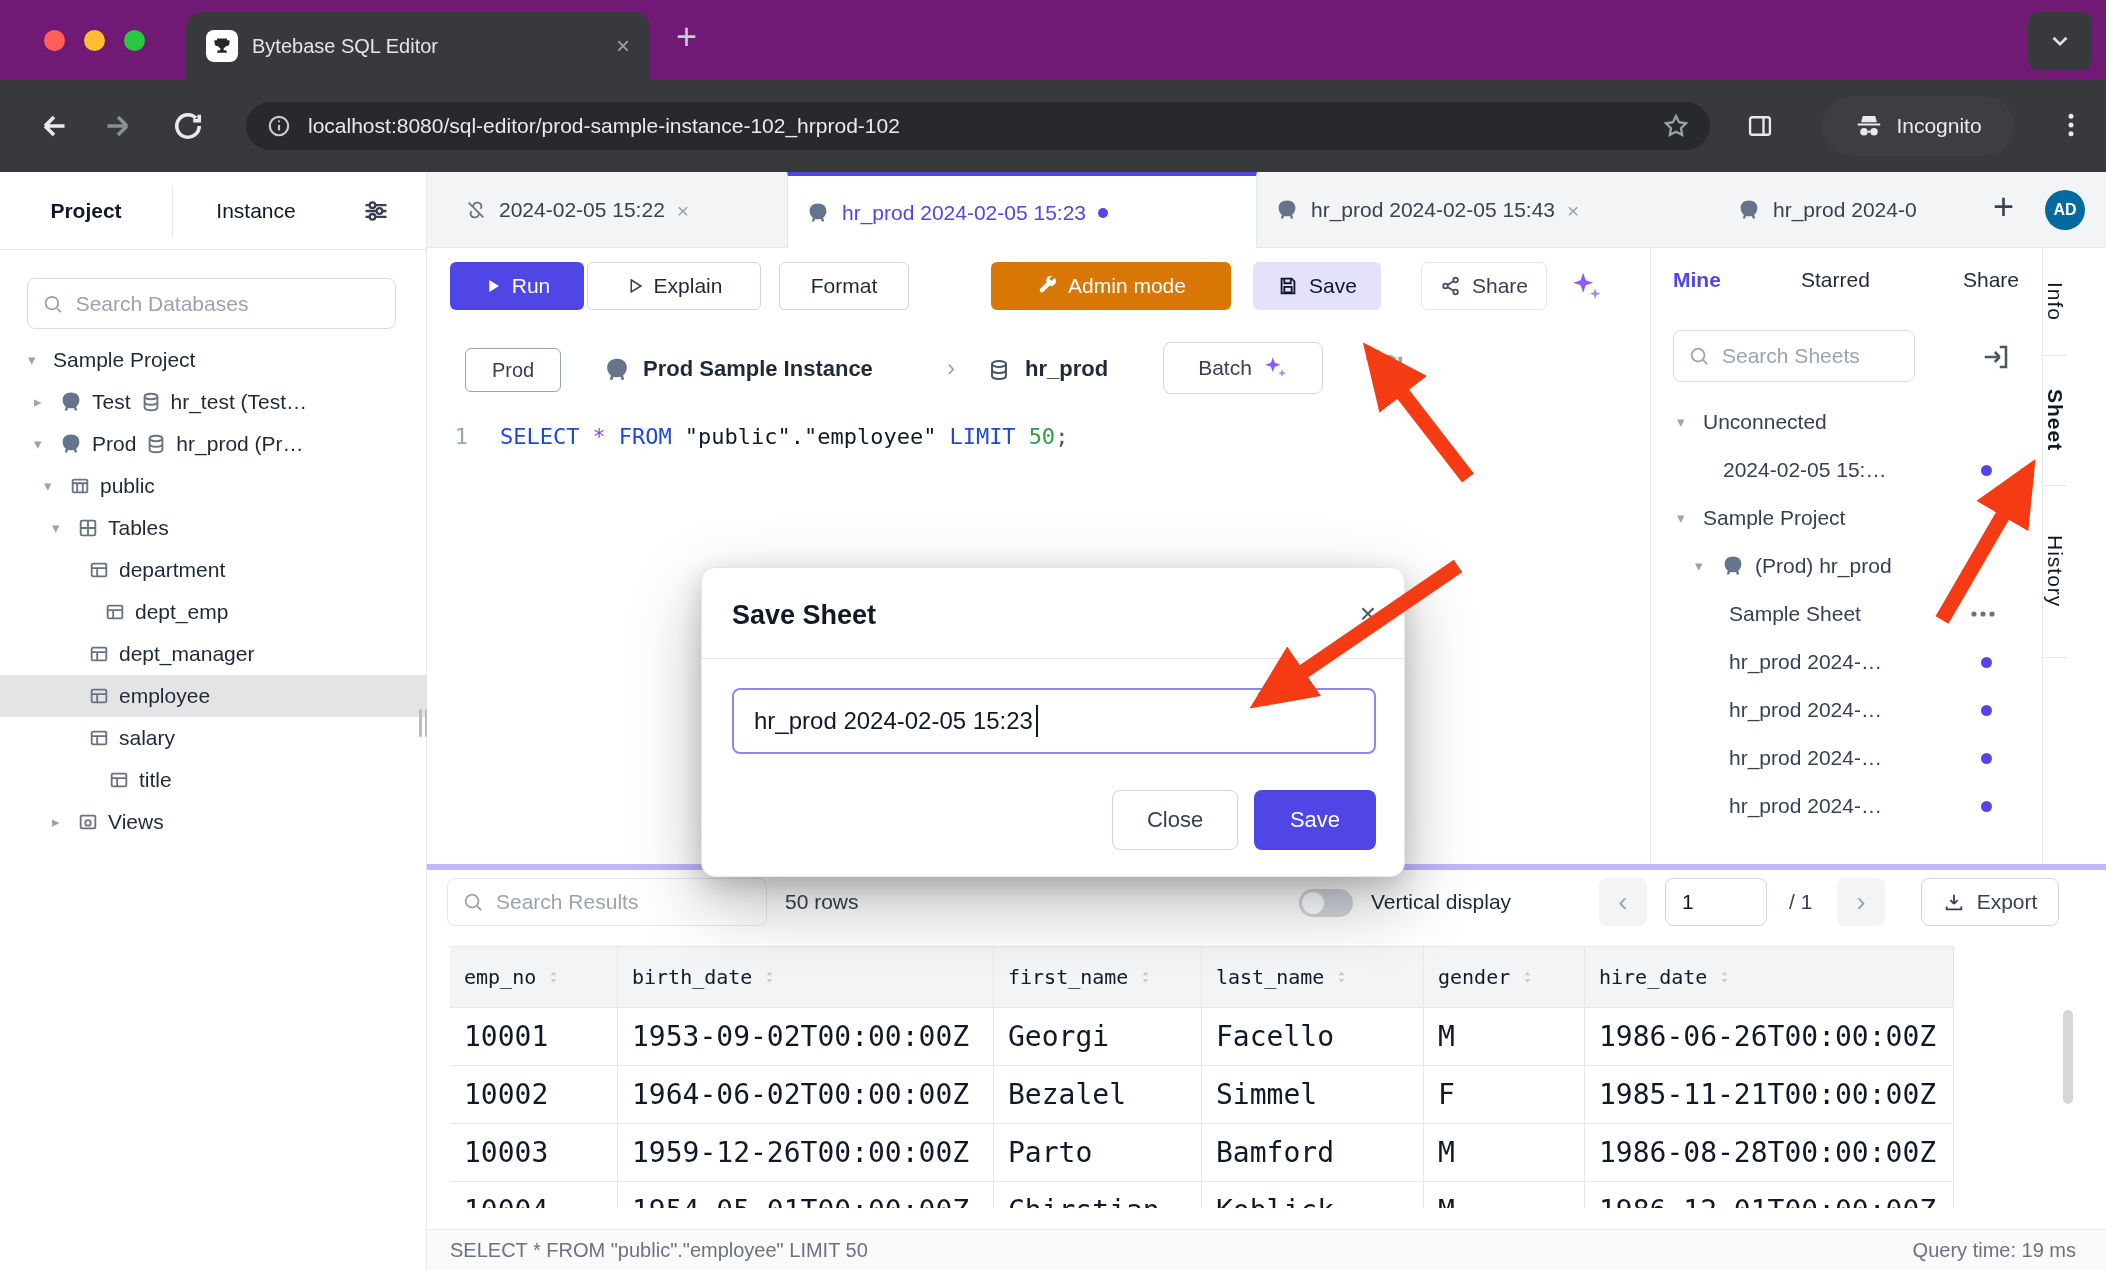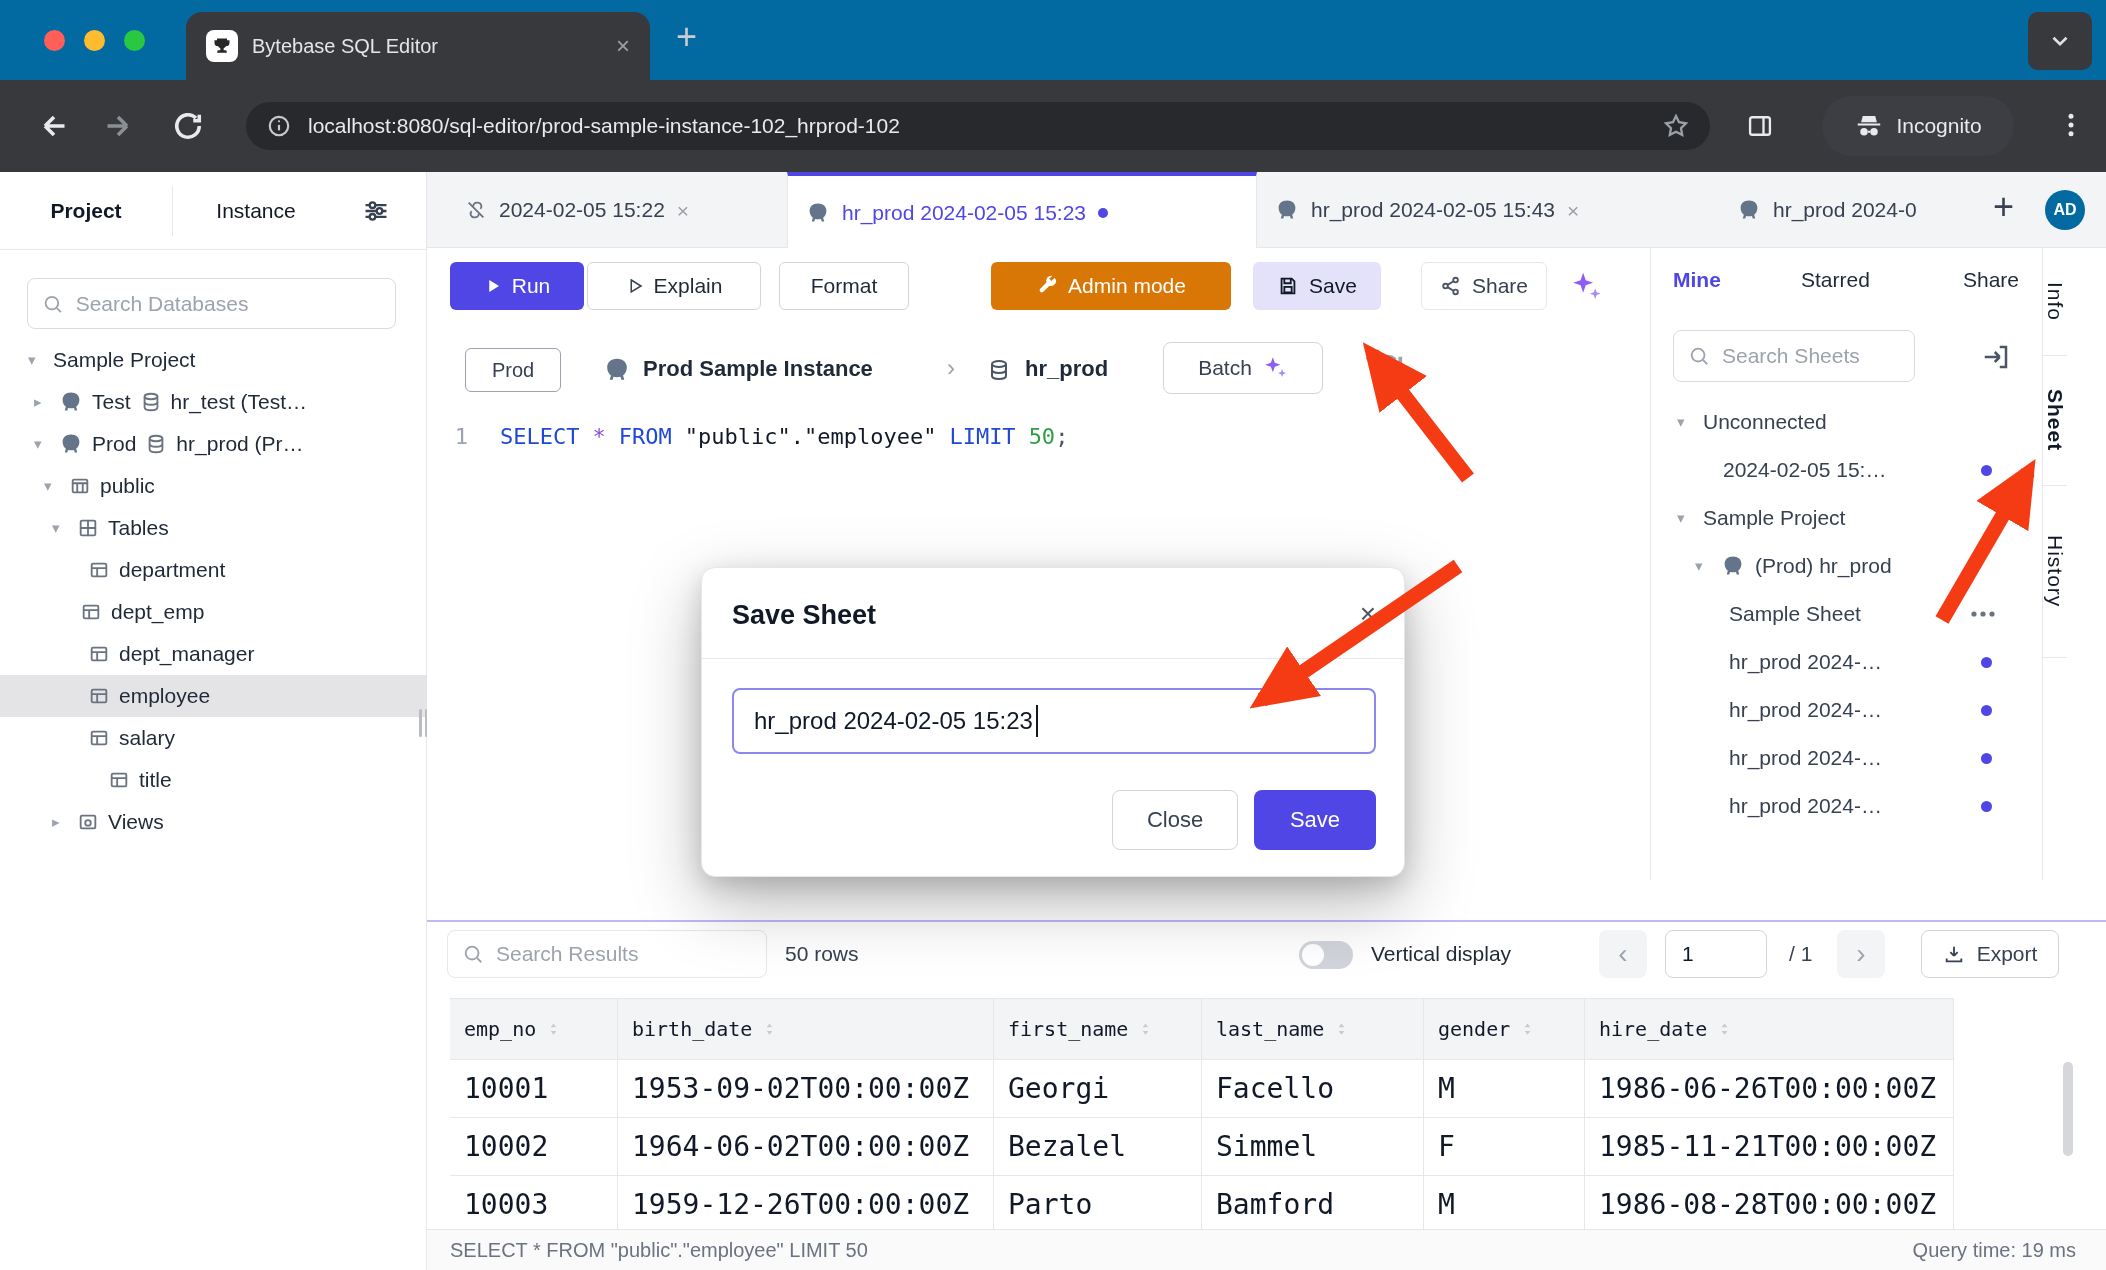--- a/index.html
+++ b/index.html
@@ -3,21 +3,21 @@
 <meta charset="utf-8">
 <style>
   *{box-sizing:border-box;margin:0;padding:0}
   html,body{background:#111}
   .screen{position:relative;width:2106px;height:1270px;background:#fff;overflow:hidden;
     font-family:"Liberation Sans",sans-serif;color:#1f2937}
   .abs{position:absolute}
   svg{display:block}
 
   
-  .tabstrip{position:absolute;left:0;top:0;width:2106px;height:80px;background:#0369a1}
+  .tabstrip{position:absolute;left:0;top:0;width:2106px;height:80px;background:#701a75}
   .light{position:absolute;top:30px;width:21px;height:21px;border-radius:50%}
   .btab{position:absolute;left:186px;top:12px;width:464px;height:68px;background:#38393d;
     border-radius:16px 16px 0 0;display:flex;align-items:center;padding:0 20px;gap:14px}
   .btab .fav{width:32px;height:32px;background:#fff;border-radius:8px;display:flex;align-items:center;justify-content:center}
   .btab .ttl{flex:1;color:#e3e5e8;font-size:20px;white-space:nowrap;overflow:hidden}
   .xgray{color:#9aa0a6;font-size:24px;line-height:1}
   .newtab{position:absolute;left:676px;top:16px;color:#c9cdd2;font-size:36px}
   .winchev{position:absolute;left:2028px;top:12px;width:64px;height:58px;background:#38393d;border-radius:10px;
     display:flex;align-items:center;justify-content:center}
   .chrometb{position:absolute;left:0;top:80px;width:2106px;height:92px;background:#38393d}
@@ -77,21 +77,21 @@
   .sp-search{position:absolute;left:22px;top:82px;width:242px;height:52px}
   .sprow{height:48px;display:flex;align-items:center;font-size:21px;color:#374151;white-space:nowrap;position:relative}
   .spdot{position:absolute;left:330px;width:11px;height:11px;border-radius:50%;background:#4f46e5}
 
   
   .vtabs{position:absolute;left:2042px;top:248px;width:64px;height:632px;background:#fff;border-left:1px solid #e5e7eb}
   .vsec{display:flex;align-items:center;justify-content:center;border-bottom:1px solid #e5e7eb;
     writing-mode:vertical-rl;font-size:21px;color:#111827;letter-spacing:1px}
 
   
-  .results{position:absolute;left:427px;top:920px;width:1679px;height:349px;background:#fff;border-top:2px solid #c4b5fd}
+  .results{position:absolute;left:427px;top:864px;width:1679px;height:349px;background:#fff;border-top:6px solid #c4b5fd}
   .res-search{position:absolute;left:20px;top:8px;width:320px;height:48px;border-color:#e5e7eb}
   .rlabel{position:absolute;font-size:21px;color:#374151;line-height:64px}
   .toggle{position:absolute;left:872px;top:19px;width:54px;height:28px;border-radius:14px;background:#d1d5db}
   .toggle i{position:absolute;left:3px;top:3px;width:22px;height:22px;border-radius:50%;background:#fff}
   .pagebtn{position:absolute;top:8px;width:48px;height:48px;background:#f3f4f6;border-radius:8px;
     display:flex;align-items:center;justify-content:center;color:#9ca3af;font-size:28px}
   .pageinput{position:absolute;left:1238px;top:8px;width:102px;height:48px;border:1px solid #d1d5db;border-radius:8px;
     padding:0 16px;font-size:21px;color:#111827;outline:none;font-family:"Liberation Sans",sans-serif}
   .exportbtn{position:absolute;left:1494px;top:8px;width:138px;height:48px;border:1px solid #d1d5db;border-radius:8px;
     display:flex;align-items:center;justify-content:center;gap:12px;font-size:21px;color:#374151;background:#fff}
@@ -257,21 +257,21 @@
           </svg>
         <span>Tables</span>
       </div>
       <div class="trow" style="padding-left:88px">
         <svg width="22" height="22" viewBox="0 0 24 24" fill="none" stroke="#6b7280" stroke-width="2">
             <rect x="4" y="5" width="16" height="14" rx="1.5"></rect>
             <path d="M4 10h16M10 10v9"></path>
           </svg>
         <span>department</span>
       </div>
-      <div class="trow" style="padding-left:80px">
+      <div class="trow" style="padding-left:104px">
         <svg width="22" height="22" viewBox="0 0 24 24" fill="none" stroke="#6b7280" stroke-width="2">
             <rect x="4" y="5" width="16" height="14" rx="1.5"></rect>
             <path d="M4 10h16M10 10v9"></path>
           </svg>
         <span>dept_emp</span>
       </div>
       <div class="trow" style="padding-left:88px">
         <svg width="22" height="22" viewBox="0 0 24 24" fill="none" stroke="#6b7280" stroke-width="2">
             <rect x="4" y="5" width="16" height="14" rx="1.5"></rect>
             <path d="M4 10h16M10 10v9"></path>

